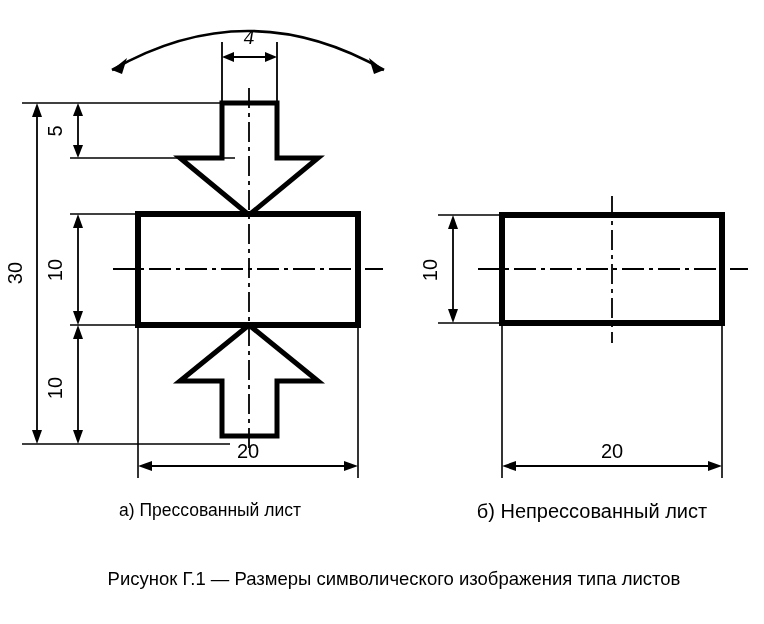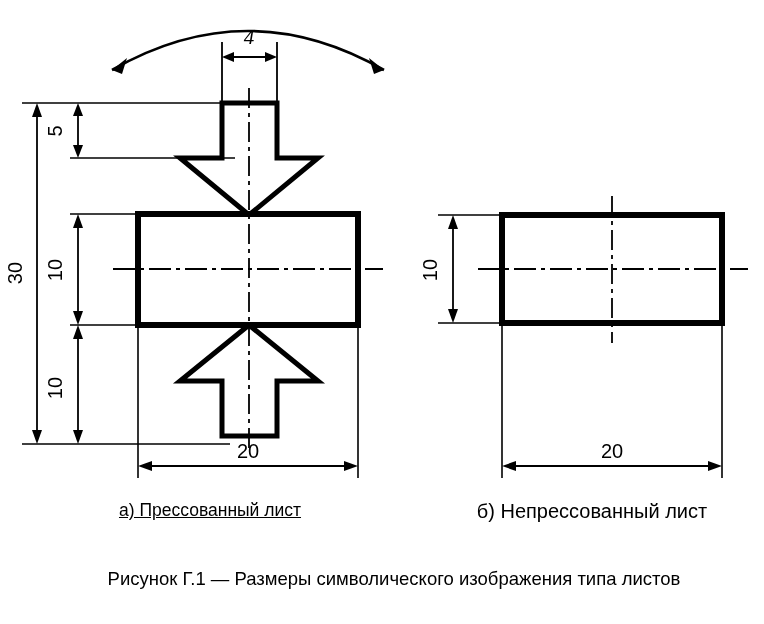--- a/index.html
+++ b/index.html
@@ -35,21 +35,20 @@
     font-family: "Liberation Sans", sans-serif;
     color: #000;
     white-space: nowrap;
   }
   #sub-caption-a {
     left: 0px;
     top: 500px;
     width: 420px;
     text-align: center;
     font-size: 17.5px;
-    text-decoration: underline;
   }
   #sub-caption-b {
     left: 420px;
     top: 500px;
     width: 344px;
     text-align: center;
     font-size: 20px;
   }
   #figure-caption {
     left: 12px;

